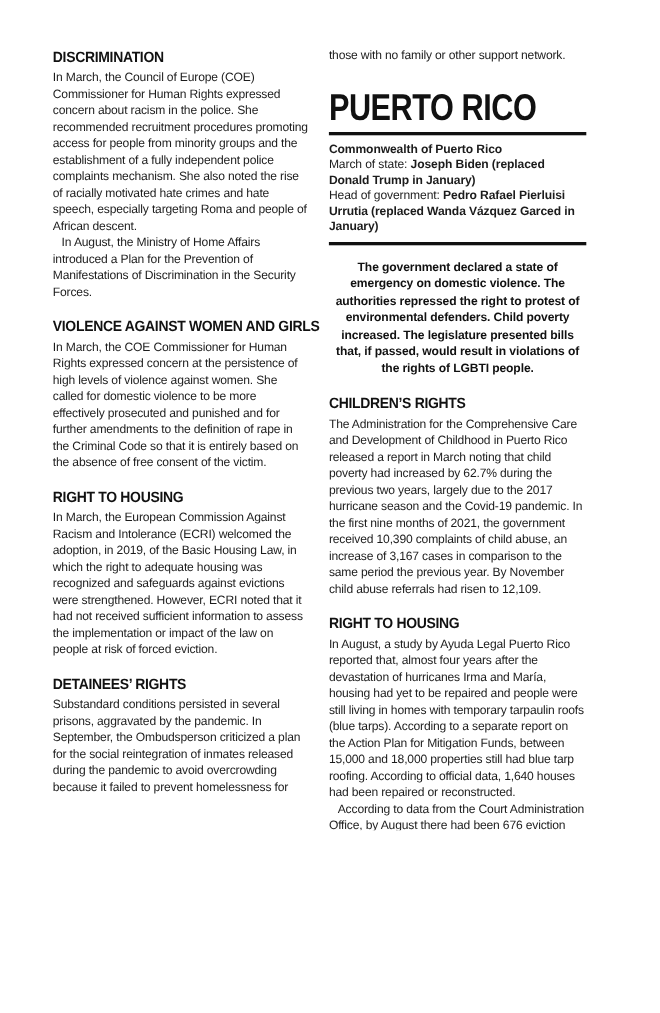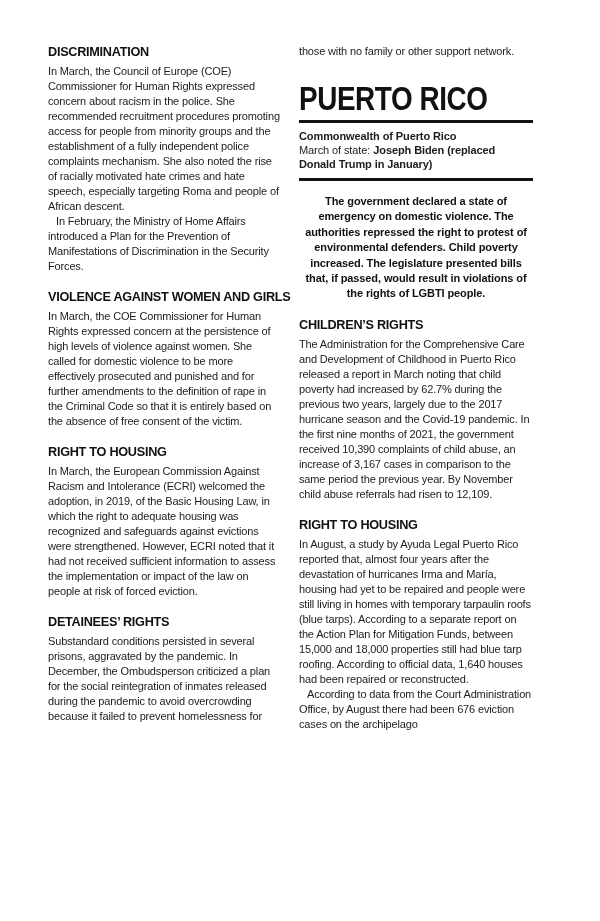--- a/index.html
+++ b/index.html
@@ -97,43 +97,44 @@
 </style>
 </head>
 <body>
 
 <div class="page">
 
   <div class="col col-left">
 
     <h2 class="section-heading first">DISCRIMINATION</h2>
     <p class="para">In March, the Council of Europe (COE) Commissioner for Human Rights expressed concern about racism in the police. She recommended recruitment procedures promoting access for people from minority groups and the establishment of a fully independent police complaints mechanism. She also noted the rise of racially motivated hate crimes and hate speech, especially targeting Roma and people of African descent.</p>
-    <p class="para indent">In February, the Ministry of Home Affairs introduced a Plan for the Prevention of Manifestations of Discrimination in the Security Forces.</p>
+    <p class="para indent">In August, the Ministry of Home Affairs introduced a Plan for the Prevention of Manifestations of Discrimination in the Security Forces.</p>
 
     <h2 class="section-heading">VIOLENCE AGAINST WOMEN AND GIRLS</h2>
     <p class="para">In March, the COE Commissioner for Human Rights expressed concern at the persistence of high levels of violence against women. She called for domestic violence to be more effectively prosecuted and punished and for further amendments to the definition of rape in the Criminal Code so that it is entirely based on the absence of free consent of the victim.</p>
 
     <h2 class="section-heading">RIGHT TO HOUSING</h2>
     <p class="para">In March, the European Commission Against Racism and Intolerance (ECRI) welcomed the adoption, in 2019, of the Basic Housing Law, in which the right to adequate housing was recognized and safeguards against evictions were strengthened. However, ECRI noted that it had not received sufficient information to assess the implementation or impact of the law on people at risk of forced eviction.</p>
 
     <h2 class="section-heading">DETAINEES’ RIGHTS</h2>
-    <p class="para">Substandard conditions persisted in several prisons, aggravated by the pandemic. In December, the Ombudsperson criticized a plan for the social reintegration of inmates released during the pandemic to avoid overcrowding because it failed to prevent homelessness for</p>
+    <p class="para">Substandard conditions persisted in several prisons, aggravated by the pandemic. In September, the Ombudsperson criticized a plan for the social reintegration of inmates released during the pandemic to avoid overcrowding because it failed to prevent homelessness for</p>
   </div>
 
   <div class="col col-right">
 
     <p class="para">those with no family or other support network.</p>
 
     <h1 class="country-title">PUERTO RICO</h1>
 
     <div class="rule"></div>
 
     <div class="country-info">
       <p class="strong">Commonwealth of Puerto Rico</p>
       <p><span class="label">March of state:</span><span class="strong">Joseph Biden (replaced Donald Trump in January)</span></p>
+      <p><span class="label">Head of government:</span><span class="strong">Pedro Rafael Pierluisi Urrutia (replaced Wanda Vázquez Garced in January)</span></p>
     </div>
 
     <div class="rule bottom"></div>
 
     <p class="summary">The government declared a state of emergency on domestic violence. The authorities repressed the right to protest of environmental defenders. Child poverty increased. The legislature presented bills that, if passed, would result in violations of the rights of LGBTI people.</p>
 
     <h2 class="section-heading">CHILDREN’S RIGHTS</h2>
     <p class="para">The Administration for the Comprehensive Care and Development of Childhood in Puerto Rico released a report in March noting that child poverty had increased by 62.7% during the previous two years, largely due to the 2017 hurricane season and the Covid-19 pandemic. In the first nine months of 2021, the government received 10,390 complaints of child abuse, an increase of 3,167 cases in comparison to the same period the previous year. By November child abuse referrals had risen to 12,109.</p>
 
     <h2 class="section-heading">RIGHT TO HOUSING</h2>

